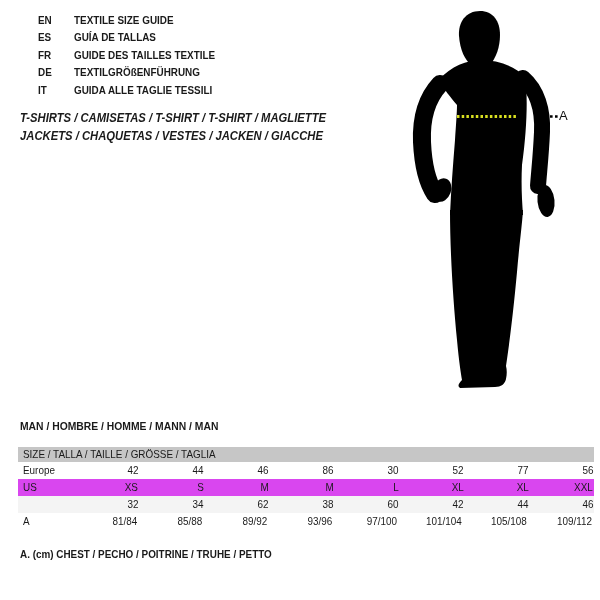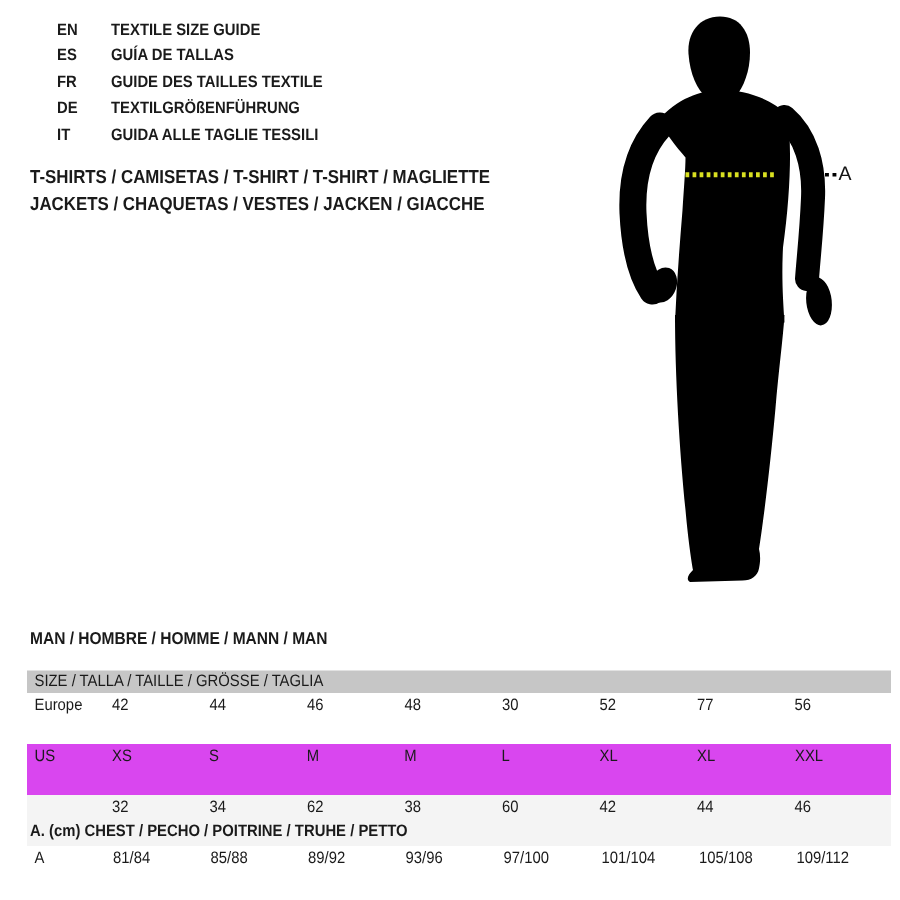--- a/index.html
+++ b/index.html
@@ -13,21 +13,21 @@
   
   .lang-list { left:38px; top:12px; }
   .lang-row {
     display:flex; height:17.4px; line-height:17.4px;
     font-size:11px; font-weight:bold;
     transform:scaleX(0.9); transform-origin:0 0; white-space:nowrap;
   }
   .lang-code { width:40px; }
 
   
-  .garments { left:20px; top:109px; }
+  .garments { left:20px; top:109px;font-style:italic; }
   .garment-line {
     font-size:12.5px; font-weight:bold; line-height:18px;
     transform:scaleX(0.9); transform-origin:0 0; white-space:nowrap;
   }
 
   
   .figure-svg { left:395px; top:0px; }
   .measure-a { left:559px; top:108px; font-size:13px; font-weight:500; color:#111; }
 
   
@@ -42,26 +42,26 @@
     height:15px; line-height:15px; background:#c6c6c6;
     font-size:11px; padding-left:5px;
   }
   .t-header span, .row-label span, .t-cell span {
     display:inline-block; transform:scaleX(0.9); white-space:nowrap;
   }
   .t-header span, .row-label span { transform-origin:0 50%; }
   .t-cell span { transform-origin:50% 50%; }
   .t-row {
     display:grid; grid-template-columns:56px repeat(8,1fr);
-    height:34px; line-height:17px; font-size:11px;
+    height:17px; line-height:17px; font-size:11px;
   }
   .t-body .t-row:nth-child(2) { background:#d946ef; }
   .t-body .t-row:nth-child(3) { background:#f4f4f4; }
   .row-label { padding-left:5px; }
-  .t-cell { text-align:left; }
+  .t-cell { text-align:right; }
 
   
   .footnote {
     left:20px; top:548px; font-size:11px; font-weight:bold;
     transform:scaleX(0.9); transform-origin:0 0; white-space:nowrap;
   }
 </style>
 </head>
 <body>
 
@@ -125,21 +125,21 @@
 <div class="abs size-table">
   <div class="t-header">
     <span>SIZE / TALLA / TAILLE / GRÖSSE / TAGLIA</span>
   </div>
   <div class="t-body" id="tableBody">
       <div class="t-row">
         <div class="row-label"><span>Europe</span></div>
         <div class="t-cell"><span>42</span></div>
         <div class="t-cell"><span>44</span></div>
         <div class="t-cell"><span>46</span></div>
-        <div class="t-cell"><span>48</span></div>
+        <div class="t-cell"><span>86</span></div>
         <div class="t-cell"><span>30</span></div>
         <div class="t-cell"><span>52</span></div>
         <div class="t-cell"><span>77</span></div>
         <div class="t-cell"><span>56</span></div>
       </div>
       <div class="t-row">
         <div class="row-label"><span>US</span></div>
         <div class="t-cell"><span>XS</span></div>
         <div class="t-cell"><span>S</span></div>
         <div class="t-cell"><span>M</span></div>

